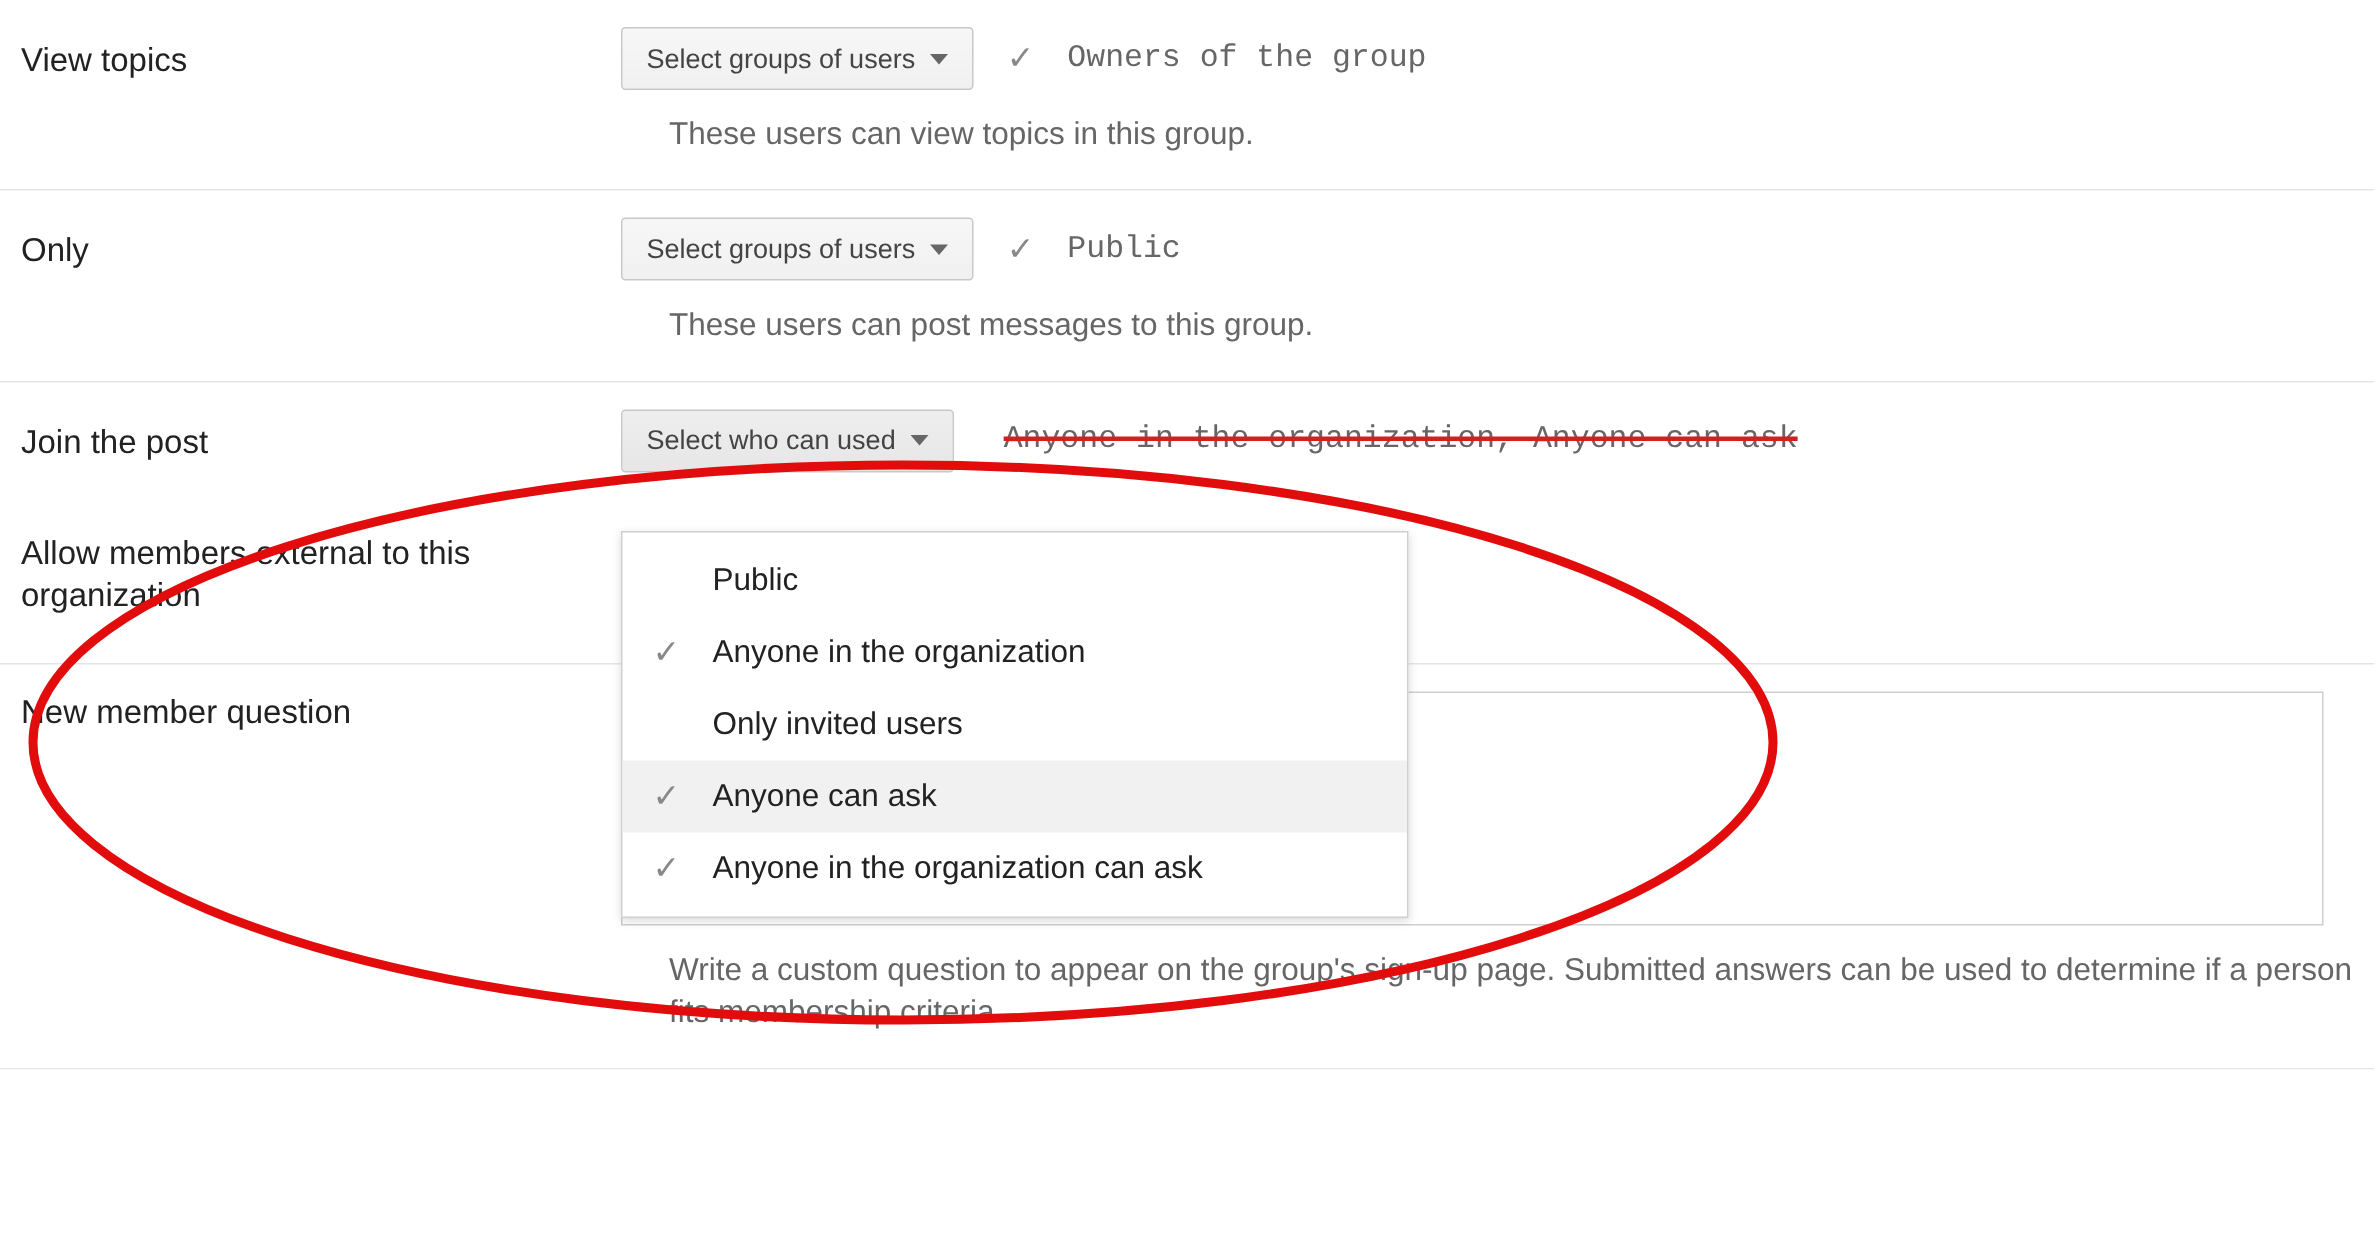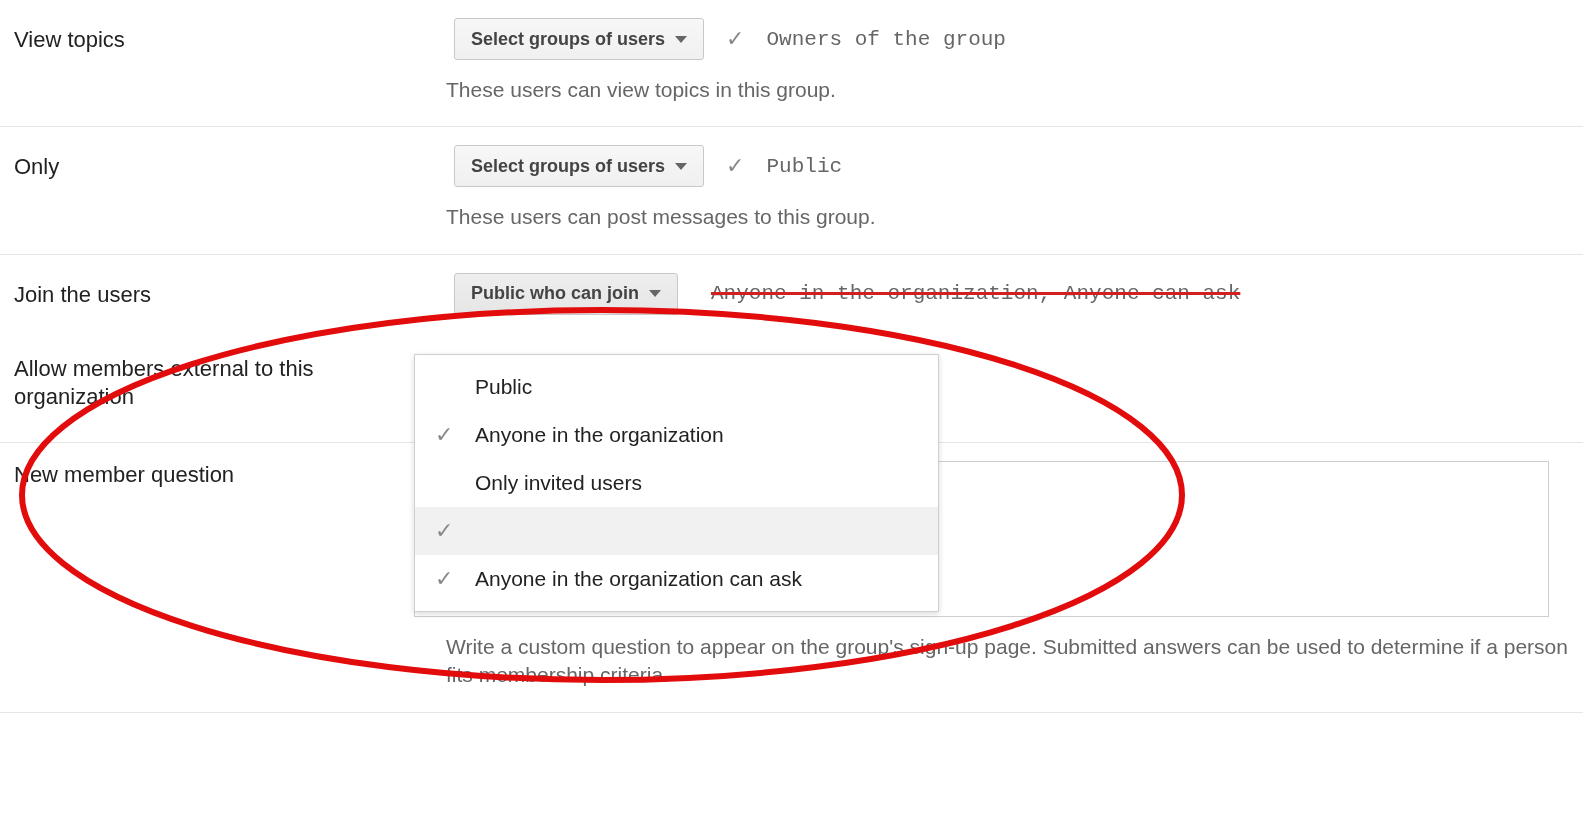--- a/index.html
+++ b/index.html
@@ -38,25 +38,24 @@
   }
   .dropdown-btn {
     display: inline-flex;
     align-items: center;
     background: linear-gradient(#f7f7f7, #f0f0f0);
     border: 1px solid #c8c8c8;
     border-radius: 3px;
     height: 42px;
     padding: 0 16px;
     font-size: 18px;
-    font-weight: 700;
+    font-weight: 400;
     color: #444;
     cursor: pointer;
     user-select: none;
-    margin-left: 40px;
   }
   .caret {
     display: inline-block;
     margin-left: 10px;
     width: 0; height: 0;
     border-left: 6px solid transparent;
     border-right: 6px solid transparent;
     border-top: 7px solid #666;
   }
   .check {
@@ -148,25 +147,25 @@
         <span class="caret"></span>
       </div>
       <span class="check">✓</span>
       <span class="summary">Public</span>
     </div>
     <div class="desc">These users can post messages to this group.</div>
   </div>
 </div>
 
 <div class="row noborder" style="padding-bottom:10px;">
-  <div class="label-col">Join the users</div>
+  <div class="label-col">Join the post</div>
   <div class="value-col">
     <div class="top-line">
       <div class="dropdown-btn" style="background:linear-gradient(#eeeeee,#e6e6e6);">
-        <span>Public who can join</span>
+        <span>Select who can used</span>
         <span class="caret"></span>
       </div>
       <span class="summary" style="text-decoration:line-through;text-decoration-color:#d21f1f;text-decoration-thickness:3px;margin-left:11px;">Anyone in the organization, Anyone can ask</span>
     </div>
   </div>
 </div>
 
 <div class="row" style="padding-top:30px;padding-bottom:30px;">
   <div class="label-col" style="padding-top:0;">Allow members external to this organization</div>
   <div class="value-col"></div>
@@ -188,20 +187,21 @@
     <div class="menu-item">
       <span class="mi-check">✓</span>
       <span class="mi-label">Anyone in the organization</span>
     </div>
     <div class="menu-item">
       <span class="mi-check"></span>
       <span class="mi-label">Only invited users</span>
     </div>
     <div class="menu-item hover">
       <span class="mi-check">✓</span>
+      <span class="mi-label">Anyone can ask</span>
     </div>
     <div class="menu-item">
       <span class="mi-check">✓</span>
       <span class="mi-label">Anyone in the organization can ask</span>
     </div>
   </div>
 
 <div class="annot-circle">
   <svg viewBox="0 0 1176 386">
     <ellipse cx="588" cy="193" rx="580" ry="185" fill="none" stroke="#e20c0c" stroke-width="6"></ellipse>

